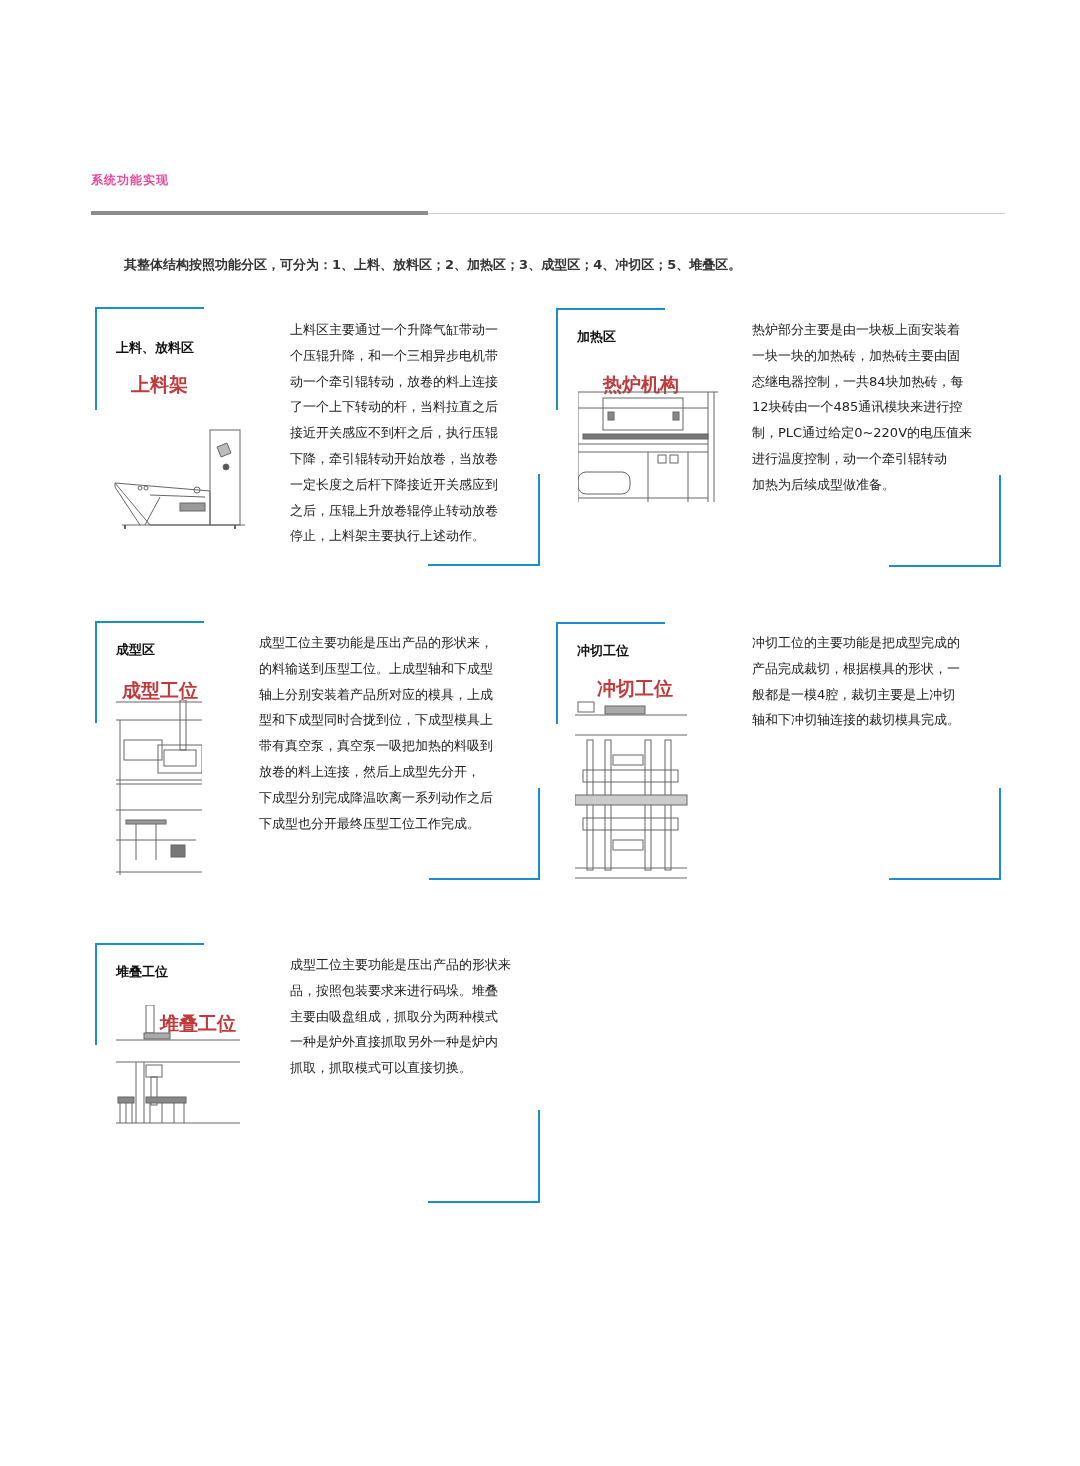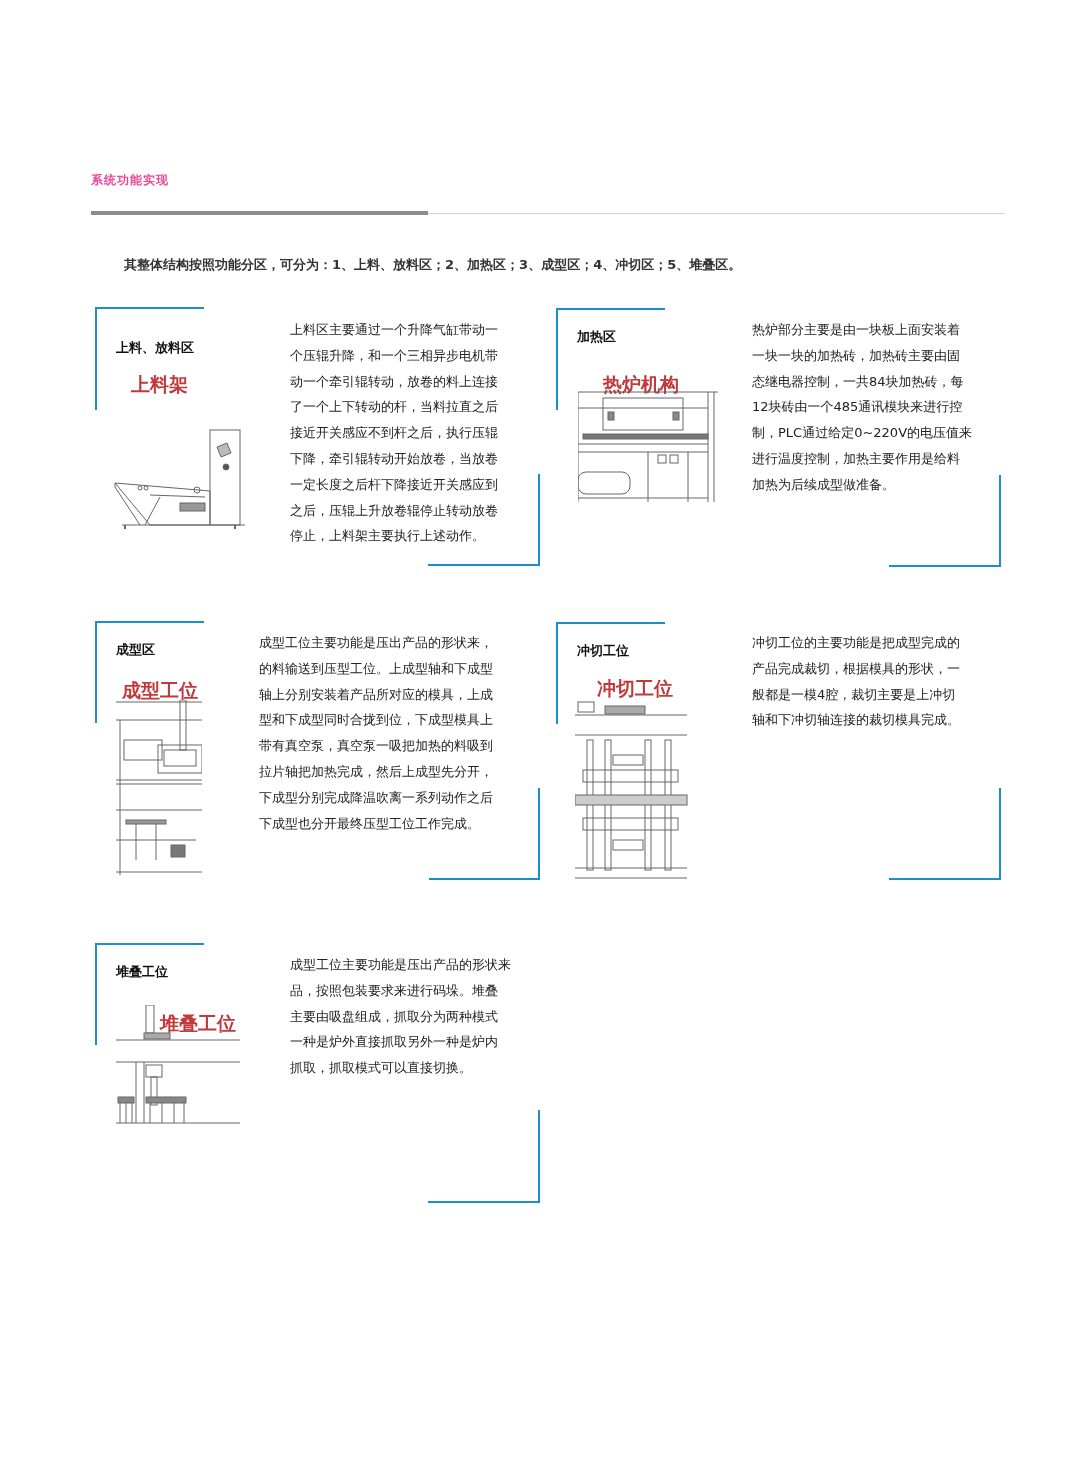--- a/index.html
+++ b/index.html
@@ -101,21 +101,21 @@
       <rect x="0" y="82" width="52" height="22" rx="8"></rect>
       <path d="M0 108 L130 108"></path>
     </svg>
   </div>
   <div class="sec-text" style="left:752px; top:317px; width:240px;">
     <div>热炉部分主要是由一块板上面安装着</div>
     <div>一块一块的加热砖，加热砖主要由固</div>
     <div>态继电器控制，一共84块加热砖，每</div>
     <div>12块砖由一个485通讯模块来进行控</div>
     <div>制，PLC通过给定0~220V的电压值来</div>
-    <div>进行温度控制，加热主要作用是给料</div>
+    <div>进行温度控制，动一个牵引辊转动</div>
     <div>加热为后续成型做准备。</div>
   </div>
   <div class="bracket-br" style="left:889px; top:475px; width:110px; height:90px;"></div>
 </div>
 
 <div>
   <div class="bracket-tl" style="left:95px; top:621px; width:107px; height:100px;"></div>
   <div class="sec-label" style="left:116px; top:641px;">成型区</div>
   <div class="fig-title" style="left:122px; top:678px;">成型工位</div>
   <div class="fig" style="left:116px; top:700px;">
@@ -134,21 +134,21 @@
       <rect x="55" y="145" width="14" height="12" fill="#777"></rect>
       <path d="M0 172 L86 172"></path>
     </svg>
   </div>
   <div class="sec-text" style="left:259px; top:630px; width:290px;">
     <div>成型工位主要功能是压出产品的形状来，</div>
     <div>的料输送到压型工位。上成型轴和下成型</div>
     <div>轴上分别安装着产品所对应的模具，上成</div>
     <div>型和下成型同时合拢到位，下成型模具上</div>
     <div>带有真空泵，真空泵一吸把加热的料吸到</div>
-    <div>拉片轴把加热完成，然后上成型先分开，</div>
+    <div>放卷的料上连接，然后上成型先分开，</div>
     <div>下成型分别完成降温吹离一系列动作之后</div>
     <div>下成型也分开最终压型工位工作完成。</div>
   </div>
   <div class="bracket-br" style="left:429px; top:788px; width:109px; height:90px;"></div>
 </div>
 
 <div>
   <div class="bracket-tl" style="left:556px; top:622px; width:107px; height:100px;"></div>
   <div class="sec-label" style="left:577px; top:642px;">冲切工位</div>
   <div class="fig-title" style="left:597px; top:676px;">冲切工位</div>

